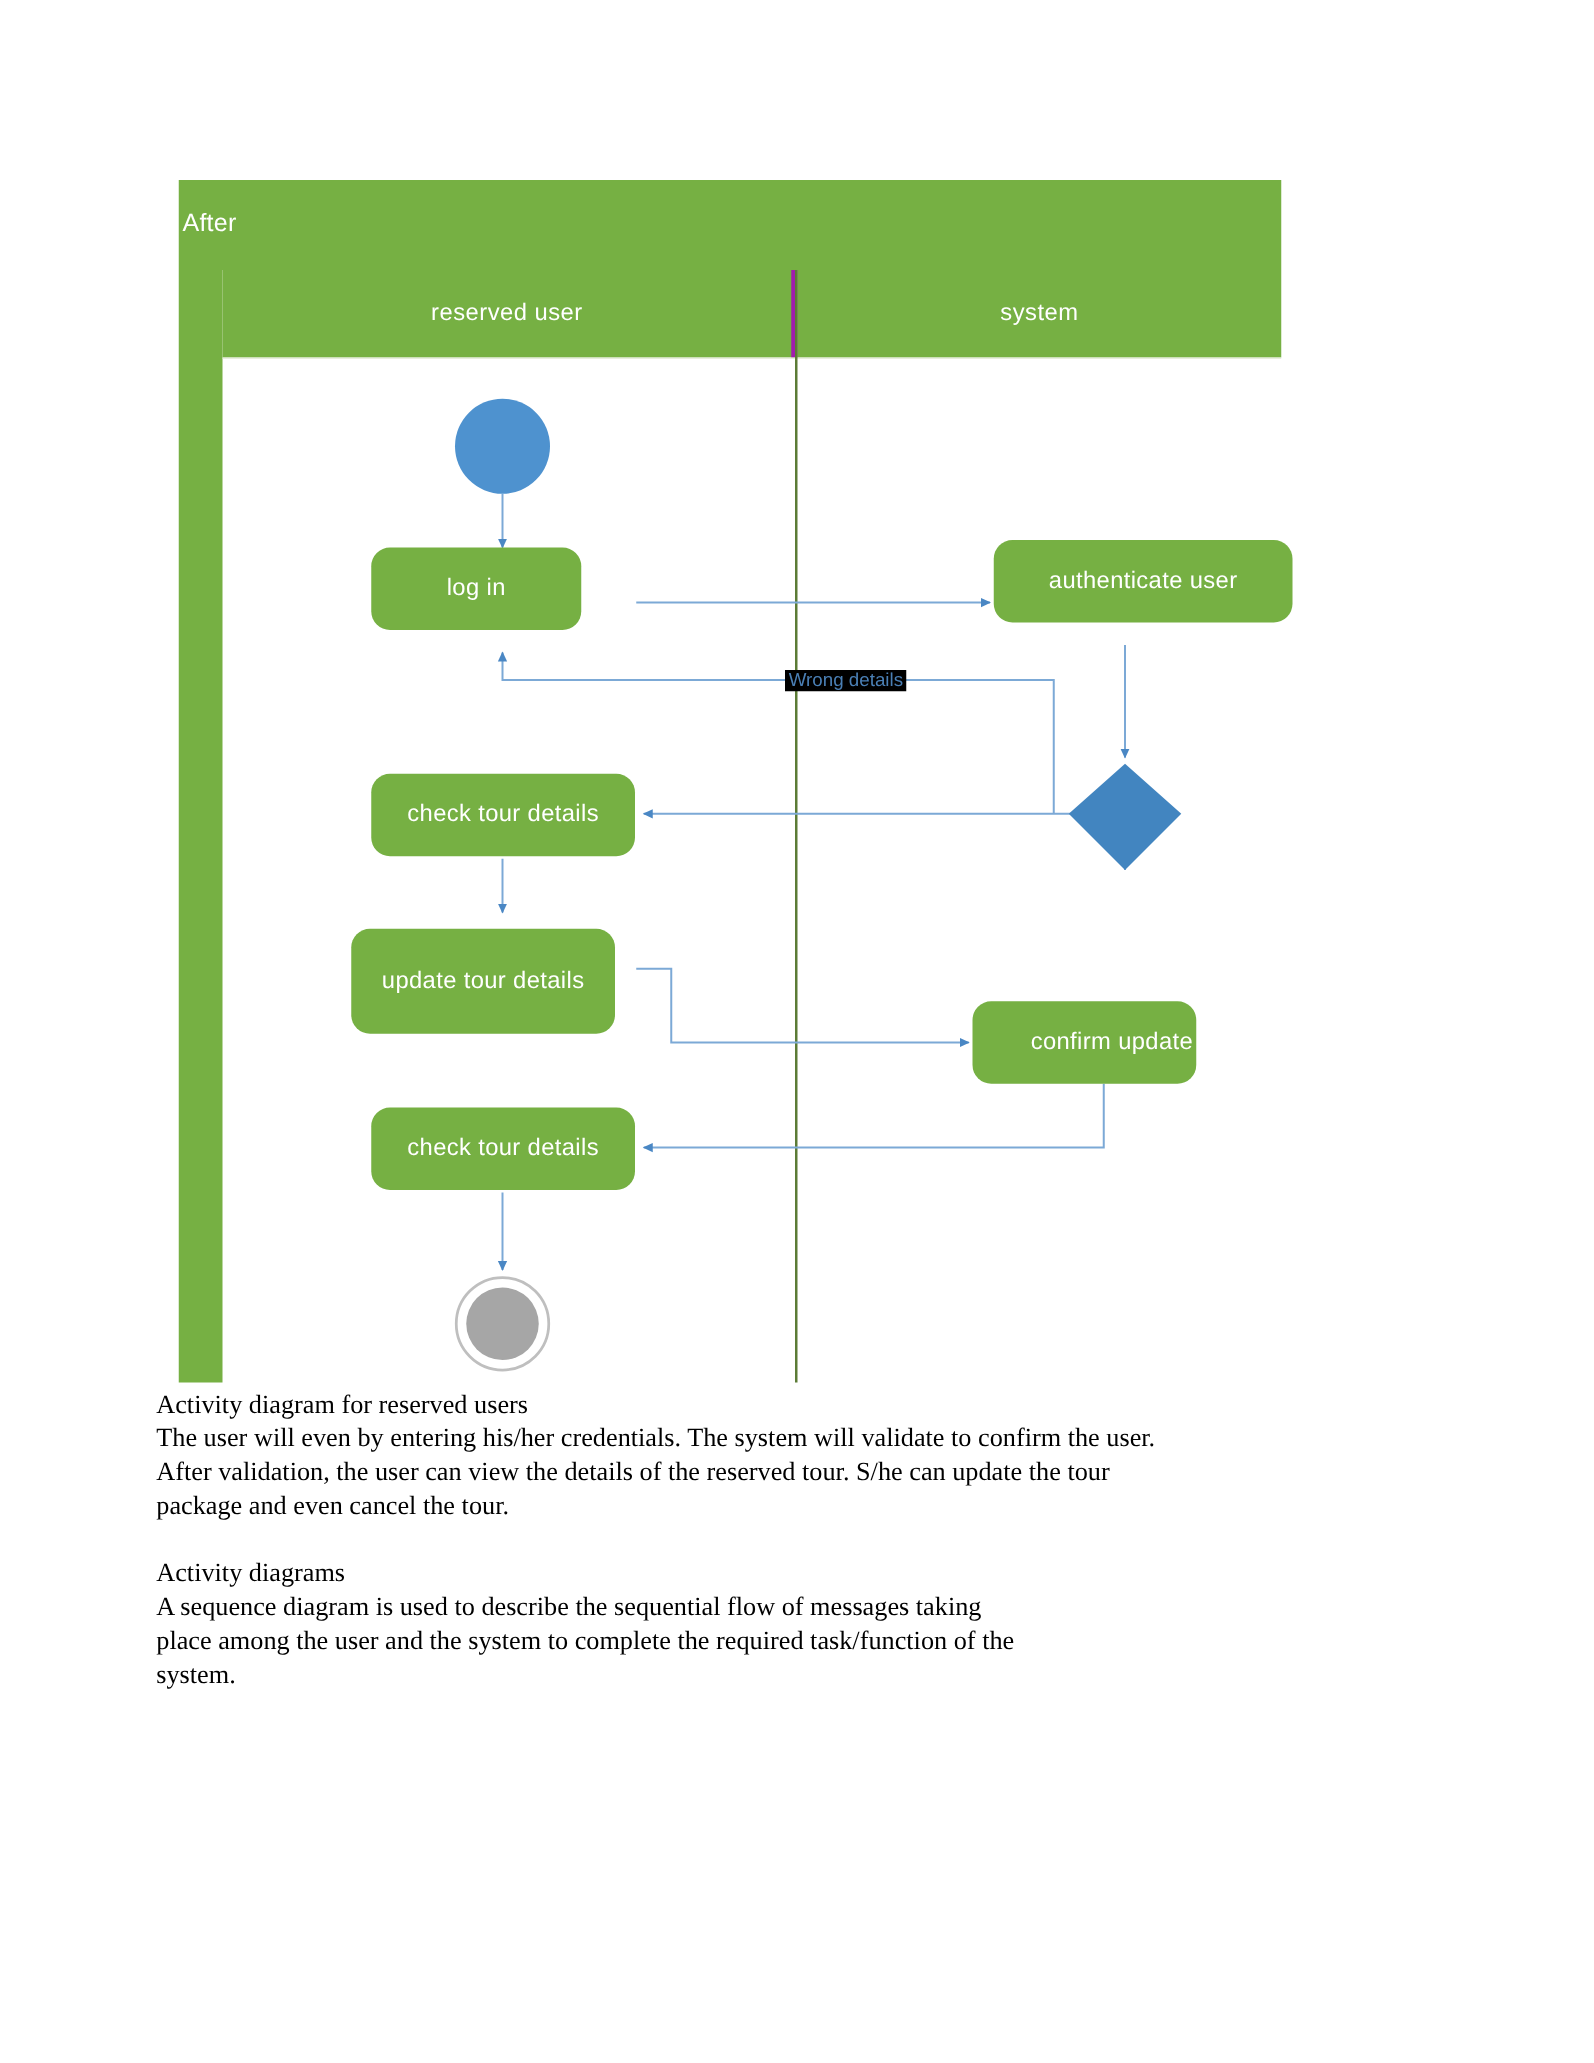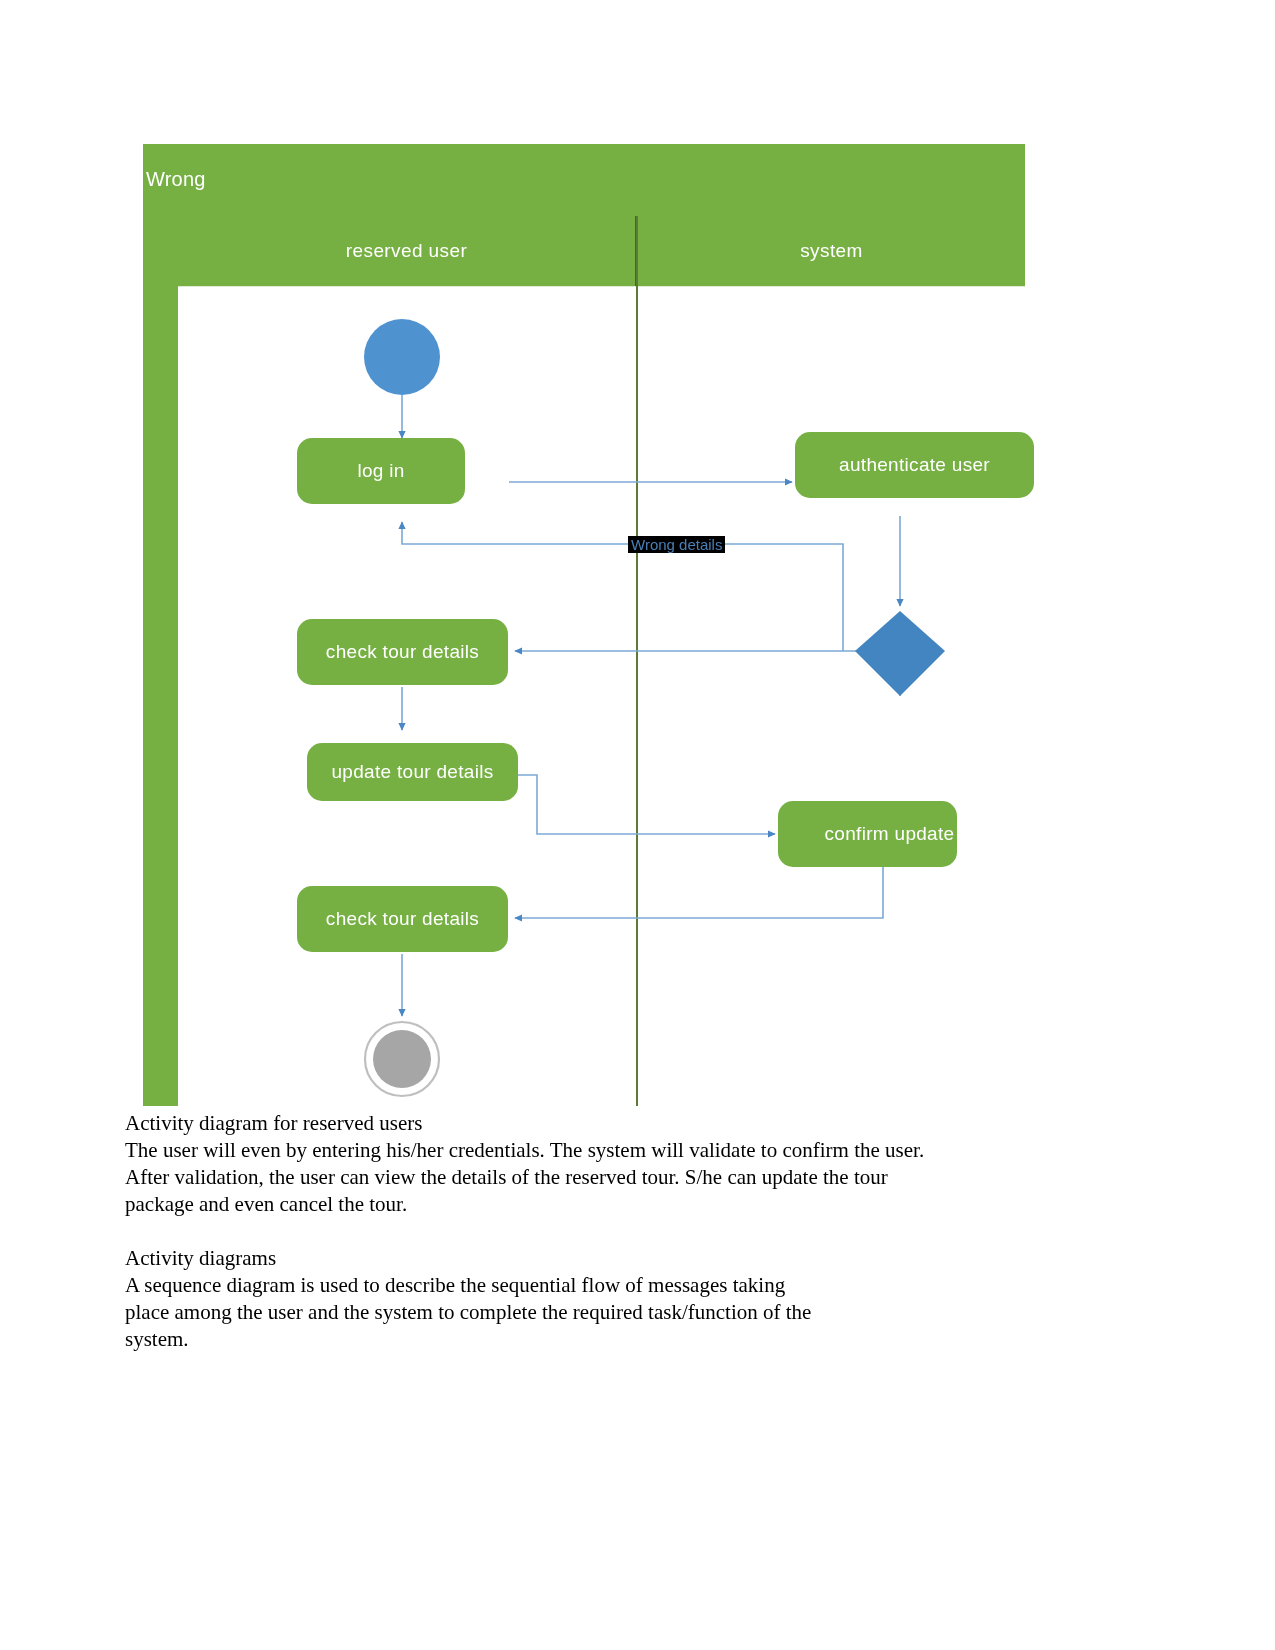--- a/index.html
+++ b/index.html
@@ -55,21 +55,21 @@
   .lane-header {
     position: absolute;
     top: 72px;
     height: 70px;
     background: #76b043;
     box-sizing: border-box;
     display: flex;
     align-items: center;
     justify-content: center;
   }
-  .lane-header.a { left: 35px;  width: 460px; border-right: 3px solid #a21caf; }
+  .lane-header.a { left: 35px;  width: 460px; border-right: 5px solid #a21caf; }
   .lane-header.b { left: 495px; width: 387px; text-align: right; }
   .lane-header span {
     font-family: "Liberation Sans", "DejaVu Sans", sans-serif;
     font-size: 19px;
     color: #ffffff;
     letter-spacing: 0.4px;
   }
 
   .lane-divider {
     position: absolute;
@@ -137,21 +137,21 @@
   }
   #body-copy p { margin: 0; }
   #body-copy .gap { height: 27px; }
 </style>
 </head>
 <body>
 
 <div id="diagram-wrap">
 
   <div class="lane-title-bar"></div>
-  <div class="lane-title-text">Wrong</div>
+  <div class="lane-title-text">After</div>
 
   <div class="lane-spine"></div>
 
   <div class="lane-header a">
     <span>reserved user</span>
   </div>
   <div class="lane-header b">
     <span>system</span>
   </div>
 
@@ -198,21 +198,21 @@
   </div>
 
   <div class="node-box" style="left:652px; top:288px; width:239px; height:66px;">
     <span>authenticate user</span>
   </div>
 
   <div class="node-box" style="left:154px; top:475px; width:211px; height:66px;">
     <span>check tour details</span>
   </div>
 
-  <div class="node-box" style="left:164px; top:599px; width:211px; height:58px;">
+  <div class="node-box" style="left:138px; top:599px; width:211px; height:84px;">
     <span>update tour details</span>
   </div>
 
   <div class="node-box" style="left:635px; top:657px; width:179px; height:66px;padding-left:44px;">
     <span>confirm update</span>
   </div>
 
   <div class="node-box" style="left:154px; top:742px; width:211px; height:66px;">
     <span>check tour details</span>
   </div>

